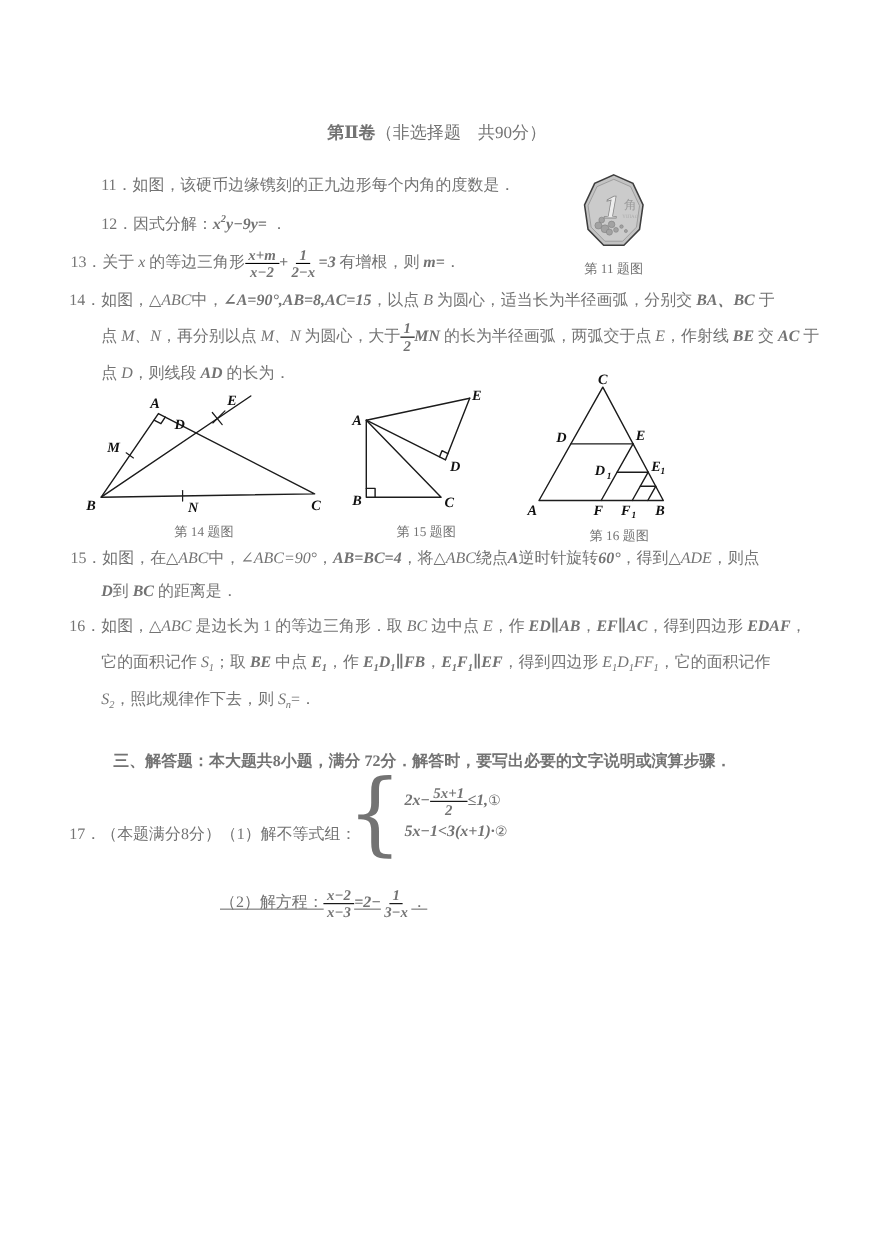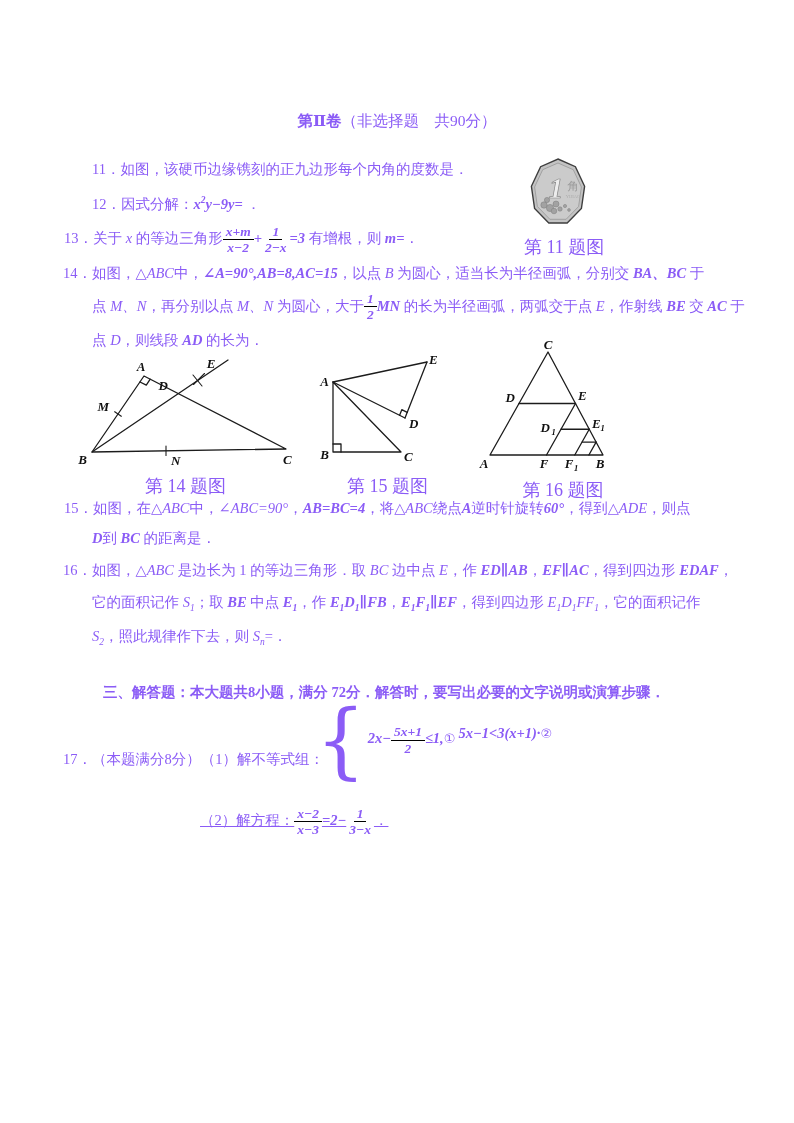--- a/index.html
+++ b/index.html
@@ -1,33 +1,33 @@
 <!DOCTYPE html>
 <html><head>
 <meta charset="utf-8">
 <style>
 *{margin:0;padding:0;box-sizing:border-box;}
 html,body{background:#fff;}
-.page{position:relative;width:794px;height:1123px;background:#fff;color:#8b5cf6;
+.page{position:relative;width:794px;height:1123px;background:#fff;color:#737373;
   font-family:"Liberation Serif","DejaVu Serif",serif;font-size:14.5px;line-height:1.35;overflow:hidden;}
 .abs{position:absolute;white-space:pre;}
 .b{font-weight:bold;}
 .ctr{left:0;width:794px;text-align:center;}
 .m{font-family:"Liberation Serif","DejaVu Serif","DejaVu Sans",serif;font-style:italic;}
 .mb{font-family:"Liberation Serif","DejaVu Serif","DejaVu Sans",serif;font-style:italic;font-weight:bold;}
 .frac{display:inline-flex;flex-direction:column;align-items:center;vertical-align:middle;line-height:1.12;font-size:13.5px;}
 .frac .fn{padding:0 3px;border-bottom:1.4px solid #000;}
 .frac .fd{padding:0 3px;}
 sup.s{font-size:9.5px;}
 sub.s{font-size:9.5px;}
 .figblk{position:absolute;text-align:center;}
-.cap{font-size:18px;margin-top:2px;white-space:pre;}
+.cap{font-size:12px;margin-top:2px;white-space:pre;}
 .sys{position:absolute;display:flex;align-items:center;}
 .brace{font-family:"DejaVu Serif",serif;font-size:78px;font-weight:400;line-height:0.95;transform:scaleY(1.06);display:inline-block;}
-.syscol{display:flex;flex-direction:row;gap:3px;margin-left:2px;}
+.syscol{display:flex;flex-direction:column;gap:3px;margin-left:2px;}
 .sline{white-space:pre;font-weight:bold;font-style:italic;font-family:"Liberation Serif","DejaVu Serif","DejaVu Sans",serif;}
 .mark{font-style:normal;font-weight:400;font-family:"DejaVu Sans","Liberation Sans",sans-serif;font-size:13px;}
 svg text{font-family:"Liberation Serif","DejaVu Serif",serif;}
 .lab{font-style:italic;font-weight:bold;font-size:13px;fill:#111;}
 .labs{font-style:italic;font-weight:bold;font-size:8.5px;fill:#111;}
 .geo{stroke:#1c1c1c;stroke-width:1.3;fill:none;stroke-linejoin:round;stroke-linecap:round;}
 .geothin{stroke:#1c1c1c;stroke-width:1.1;fill:none;stroke-linecap:round;}
 </style>
 </head>
 <body>

